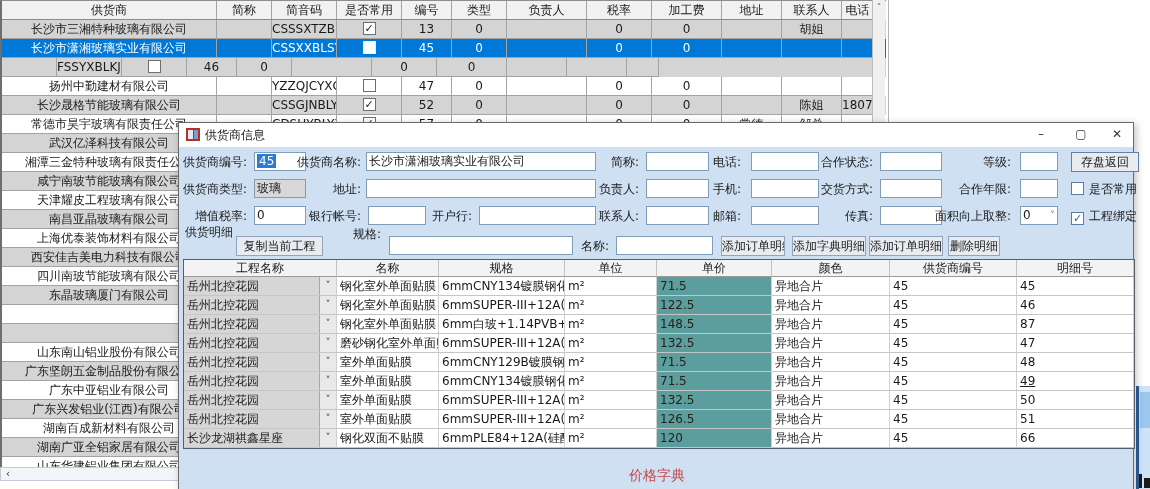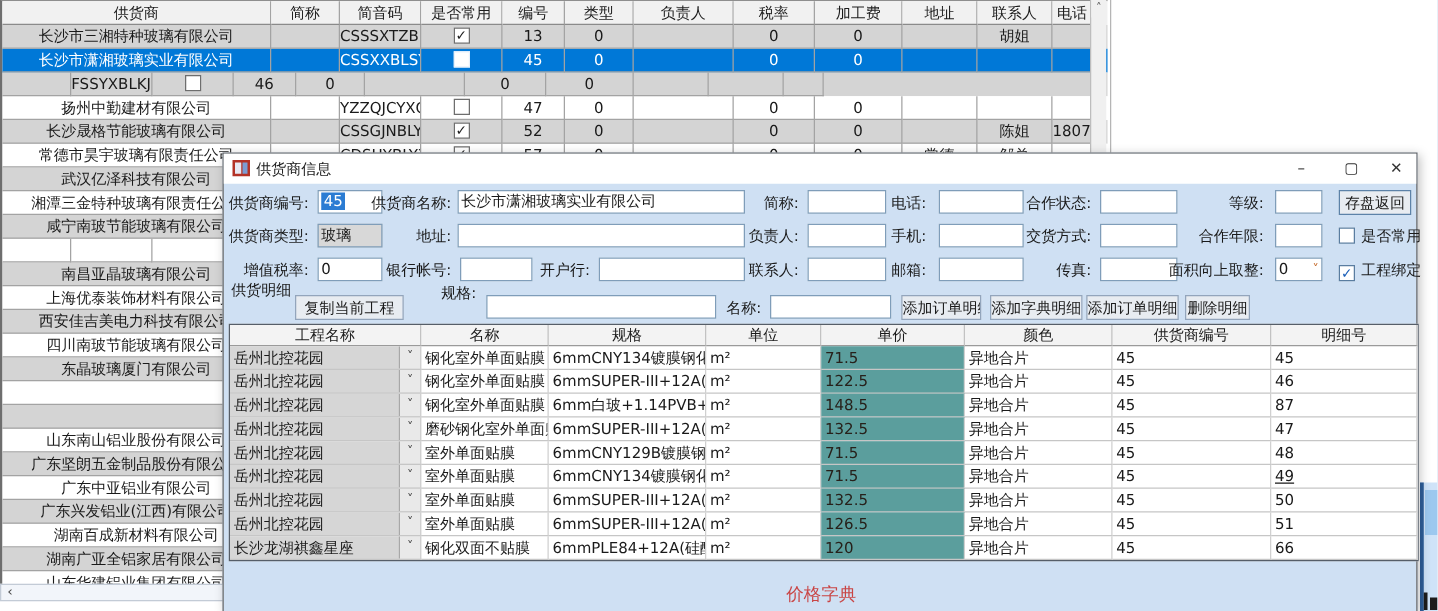--- a/index.html
+++ b/index.html
@@ -225,20 +225,21 @@
         <div class="tc" style="width: 50px;"></div>
         <div class="tc" style="width: 55px;"></div>
         <div class="tc" style="width: 80px;"></div>
         <div class="tc" style="width: 65px;"></div>
         <div class="tc" style="width: 70px;"></div>
         <div class="tc" style="width: 60px;"></div>
         <div class="tc" style="width: 60px;"></div>
         <div class="tc" style="width: 32px;"></div>
       </div>
       <div class="tr">
+        <div class="tc" style="width: 215px;">天津耀皮工程玻璃有限公司</div>
         <div class="tc" style="width: 55px;"></div>
         <div class="tc" style="width: 65px;"></div>
         <div class="tc" style="width: 65px;"></div>
         <div class="tc" style="width: 50px;"></div>
         <div class="tc" style="width: 55px;"></div>
         <div class="tc" style="width: 80px;"></div>
         <div class="tc" style="width: 65px;"></div>
         <div class="tc" style="width: 70px;"></div>
         <div class="tc" style="width: 60px;"></div>
         <div class="tc" style="width: 60px;"></div>
@@ -472,21 +473,21 @@
   <div class="flabel" style="left:98px;top:30px;width:84px">供货商名称:</div>
   <div class="tbox" style="left:187px;top:29px;width:230px">长沙市潇湘玻璃实业有限公司</div>
   <div class="flabel" style="left:398px;top:30px;width:62px">简称:</div>
   <div class="tbox" style="left:467px;top:29px;width:63px"></div>
   <div class="flabel" style="left:508px;top:30px;width:54px">电话:</div>
   <div class="tbox" style="left:572px;top:29px;width:68px"></div>
   <div class="flabel" style="left:618px;top:30px;width:76px">合作状态:</div>
   <div class="tbox" style="left:701px;top:29px;width:62px"></div>
   <div class="flabel" style="left:698px;top:30px;width:134px">等级:</div>
   <div class="tbox" style="left:841px;top:29px;width:38px"></div>
-  <div class="btn" id="save-btn" style="left:892px;top:29px;width:58px">存盘返回</div>
+  <div class="btn" id="save-btn" style="left:892px;top:29px;width:68px">存盘返回</div>
 
   <div class="flabel" style="left:2px;top:57px;width:66px">供货商类型:</div>
   <div class="tbox gray" style="left:75px;top:56px;width:52px">玻璃</div>
   <div class="flabel" style="left:98px;top:57px;width:84px">地址:</div>
   <div class="tbox" style="left:187px;top:56px;width:230px"></div>
   <div class="flabel" style="left:398px;top:57px;width:62px">负责人:</div>
   <div class="tbox" style="left:467px;top:56px;width:63px"></div>
   <div class="flabel" style="left:508px;top:57px;width:54px">手机:</div>
   <div class="tbox" style="left:572px;top:56px;width:68px"></div>
   <div class="flabel" style="left:618px;top:57px;width:76px">交货方式:</div>

